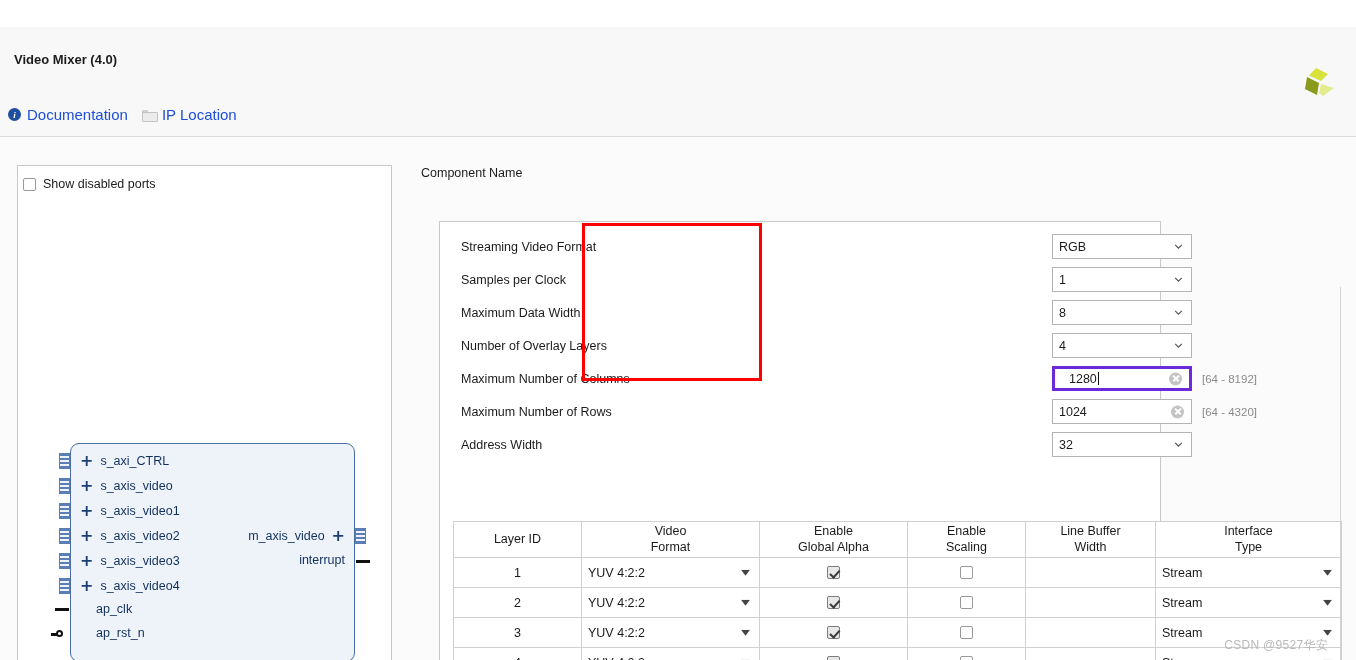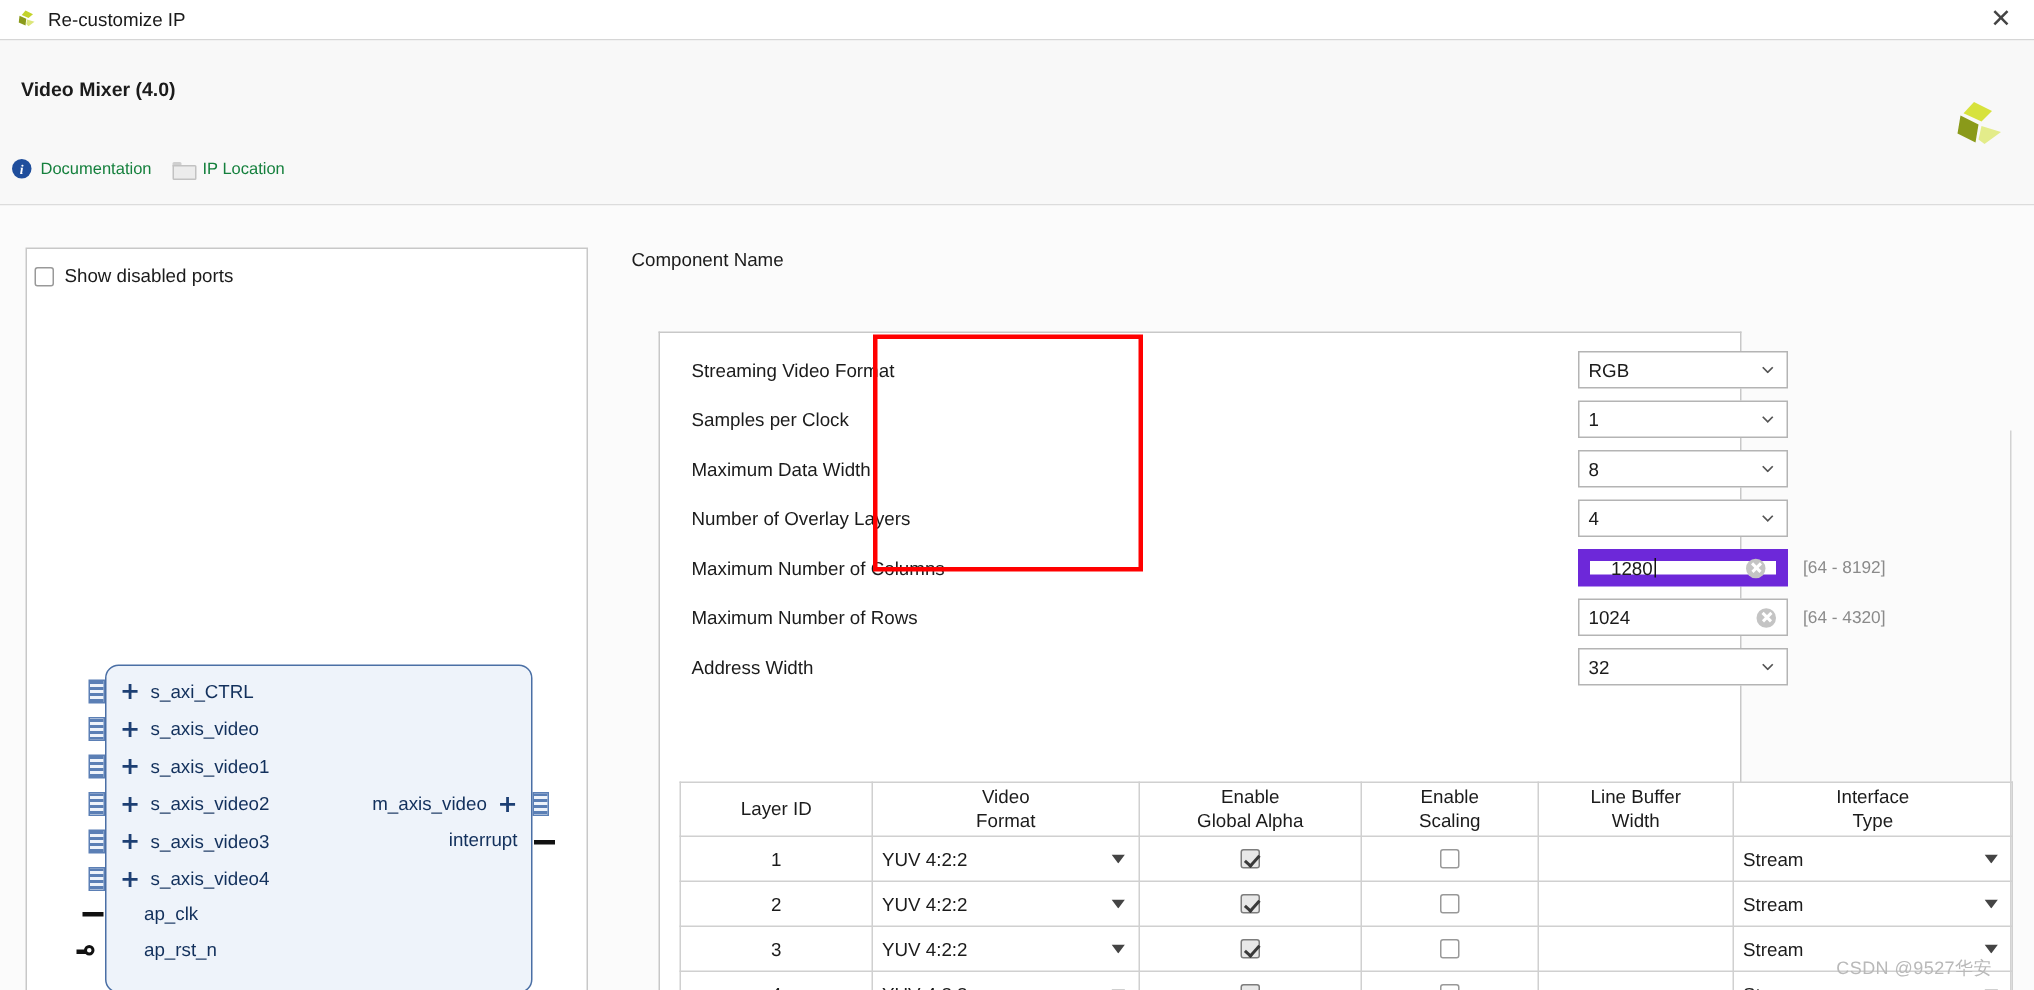--- a/index.html
+++ b/index.html
@@ -33,21 +33,21 @@
     position: absolute; left: 0; top: 27px; width: 1356px; height: 110px;
     background: #f8f8f8; border-bottom: 1px solid #dcdcdc;
   }
   .hdr-title {
     position: absolute; left: 14px; top: 25px;
     font-size: 13px; font-weight: bold; color: #1b1b1b;
   }
   .hdr-logo { position: absolute; right: 18px; top: 36px; width: 42px; height: 42px; }
   .hdr-links { position: absolute; left: 8px; top: 79px; display: flex; align-items: center; gap: 14px; }
   .hdr-link { display: flex; align-items: center; gap: 6px; cursor: pointer; }
-  .hdr-link span.lbl { font-size: 11px; color: #15803d; }
+  .hdr-link span.lbl { font-size: 15px; color: #1d4ed8; }
 
   .info-icon {
     width: 13px; height: 13px; border-radius: 50%;
     background: #1f4e9c; color: #fff; font-size: 9px; font-weight: bold;
     font-style: italic; display: flex; align-items: center; justify-content: center;
     font-family: "Liberation Serif", serif;
   }
   .folder-icon { width: 14px; height: 11px; position: relative; }
   .folder-icon::before {
     content: ''; position: absolute; left: 0; top: 1px; width: 6px; height: 2.5px;
@@ -143,21 +143,21 @@
   .combo .caret {
     position: absolute; right: 8px; top: 50%; transform: translateY(-60%);
     width: 9px; height: 5px;
   }
 
   .numfield {
     width: 140px; height: 25px; background: #fff; border: 1px solid #b4b4b4;
     font-size: 12.5px; color: #1b1b1b; padding: 0 6px;
     display: flex; align-items: center; position: relative; cursor: text;
   }
-  .numfield.focused { border: 8px solid #6d28d9; padding-left: 14px; }
+  .numfield.focused { border: 3px solid #6d28d9; padding-left: 14px; }
   .numfield .caretbar {
     display: inline-block; width: 1px; height: 13px; background: #111; margin-left: 1px;
   }
   .clear-x {
     position: absolute; right: 7px; top: 50%; transform: translateY(-50%);
     width: 13px; height: 13px; border-radius: 50%; background: #c4c4c4;
     display: flex; align-items: center; justify-content: center; cursor: pointer;
   }
   .clear-x::before, .clear-x::after {
     content: ''; position: absolute; width: 8px; height: 1.6px; background: #fff;
@@ -198,31 +198,20 @@
   .watermark {
     position: absolute; right: 28px; bottom: 6px;
     font-size: 12px; color: #b9b9b9; white-space: nowrap; letter-spacing: .3px;
   }
 </style>
 </head>
 <body>
 
 <div class="app">
 
-  <div class="titlebar">
-    <div class="tb-icon">
-      <svg width="18" height="18" viewBox="0 0 18 18">
-        <polygon points="9,3 14,5.5 11,8 6.5,6" fill="#c3d32b"></polygon>
-        <polygon points="5,6.5 9.5,8.5 9,13 4.5,11" fill="#8a9a1a"></polygon>
-        <polygon points="10,9 15,10.5 11,13.5 9.5,12" fill="#dce67a"></polygon>
-      </svg>
-    </div>
-    <div class="tb-title">Re-customize IP</div>
-    <div class="tb-close">✕</div>
-  </div>
 
   <div class="header">
     <div class="hdr-title">Video Mixer (4.0)</div>
 
     <div class="hdr-logo">
       <svg width="42" height="42" viewBox="0 0 42 42">
         <polygon points="20,5 32,11 25,18 13,12.5" fill="#d7e23c"></polygon>
         <polygon points="11,14 23,20 21,32 9,26" fill="#8a9a1a"></polygon>
         <polygon points="25,21 38,25 27,33 23,30" fill="#e3ec8a"></polygon>
       </svg>

